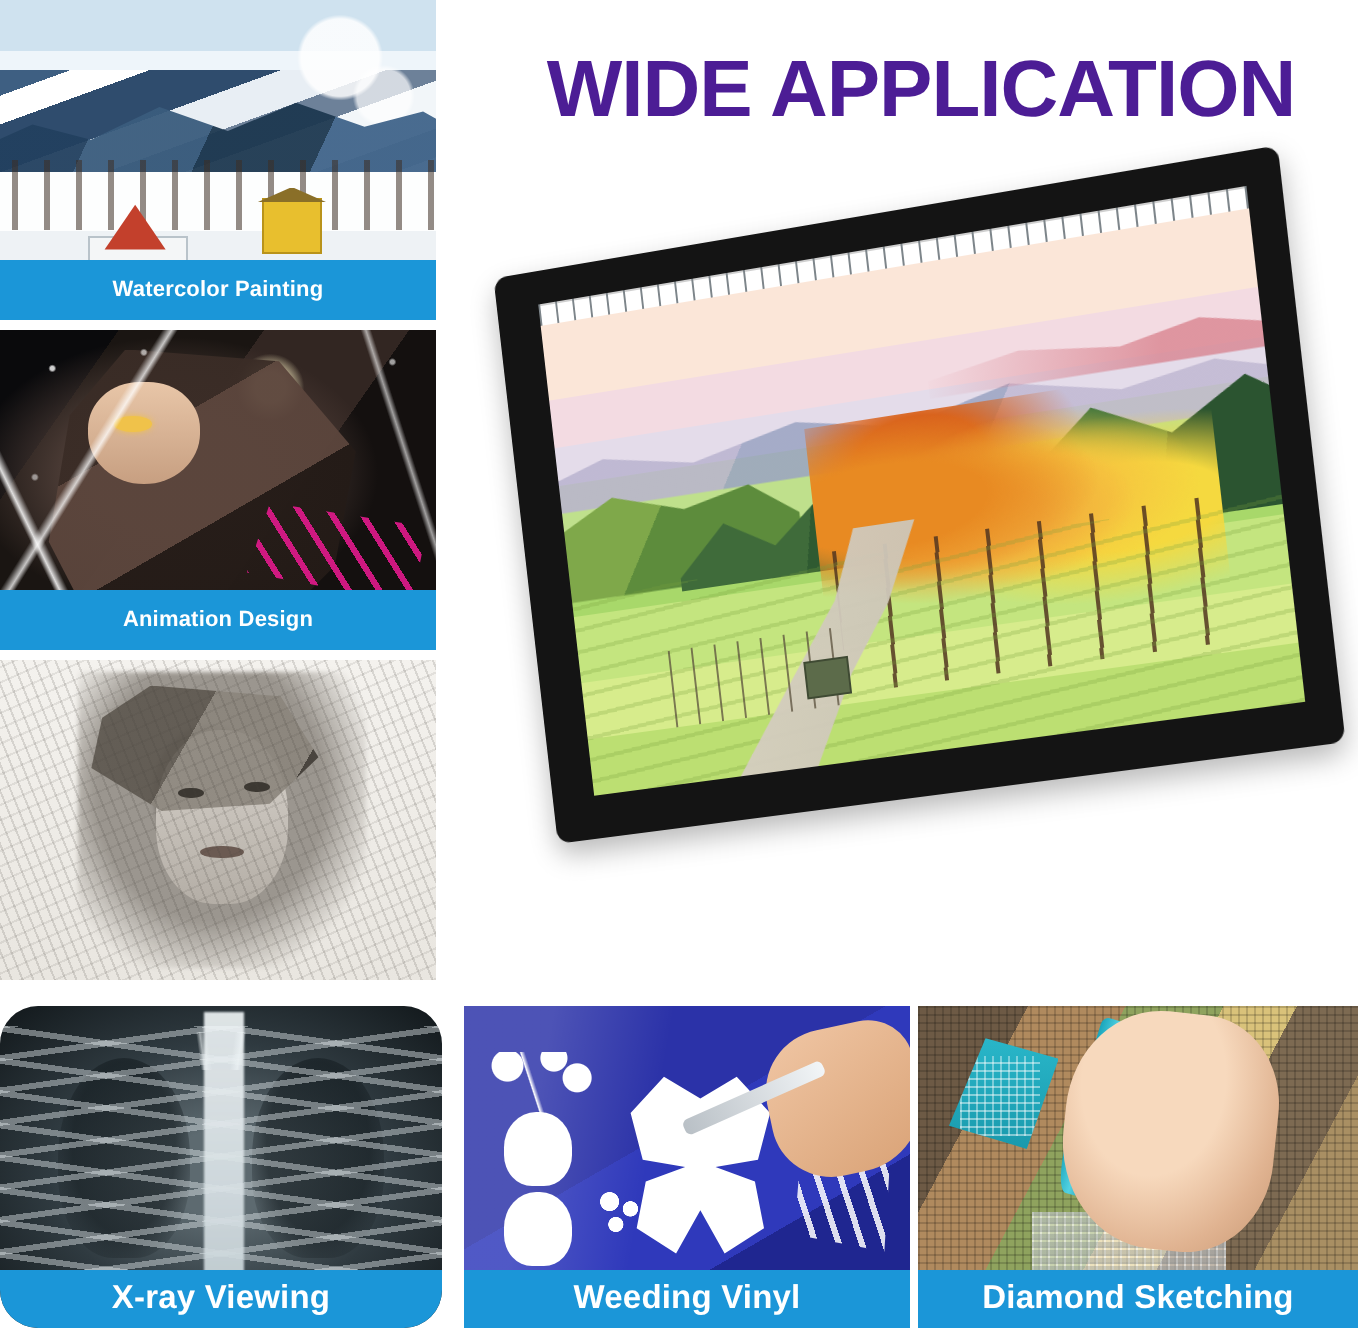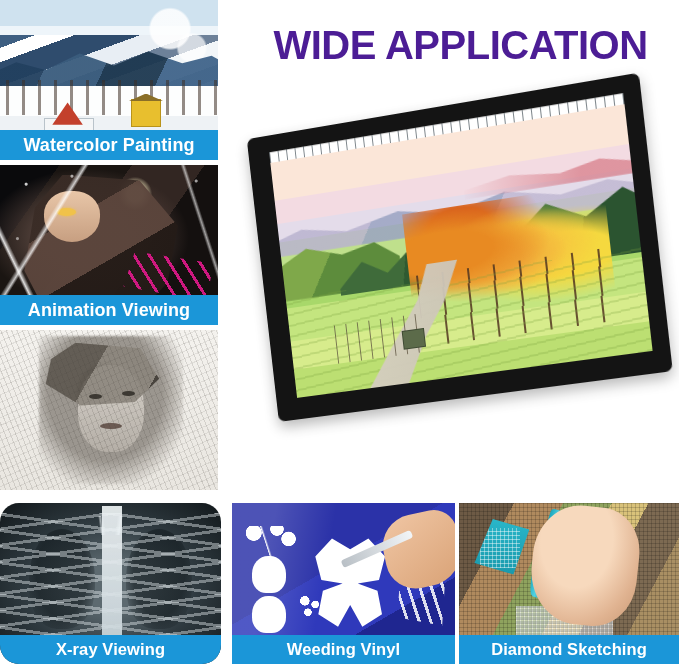--- a/index.html
+++ b/index.html
@@ -41,21 +41,21 @@
   .tile .photo {
     position: absolute;
     left: 0; top: 0; right: 0; bottom: 0;
   }
   .tile .caption {
     position: absolute;
     left: 0; right: 0; bottom: 0;
     height: 30px;
     background: #1b96d8;
     color: #ffffff;
-    font-size: 18px;
+    font-size: 11px;
     font-weight: bold;
     display: flex;
     align-items: center;
     justify-content: center;
     letter-spacing: 0.1px;
     white-space: nowrap;
   }
   .tile.bottomrow .caption { height: 29px; font-size: 16.5px; }
 
   
@@ -444,21 +444,21 @@
 
 <div class="tile" id="tile-animation">
   <div class="photo art-animation">
     <div class="hair"></div>
     <div class="face"></div>
     <div class="eye"></div>
     <div class="magenta"></div>
     <div class="feather"></div>
     <div class="sparks"></div>
   </div>
-  <div class="caption">Animation Viewing</div>
+  <div class="caption">Animation Design</div>
 </div>
 
 <div class="tile" id="tile-sketching">
   <div class="photo art-sketching">
     <div class="shade"></div>
     <div class="headform"></div>
     <div class="hairmass"></div>
     <div class="eyeL"></div>
     <div class="eyeR"></div>
     <div class="mouth"></div>

